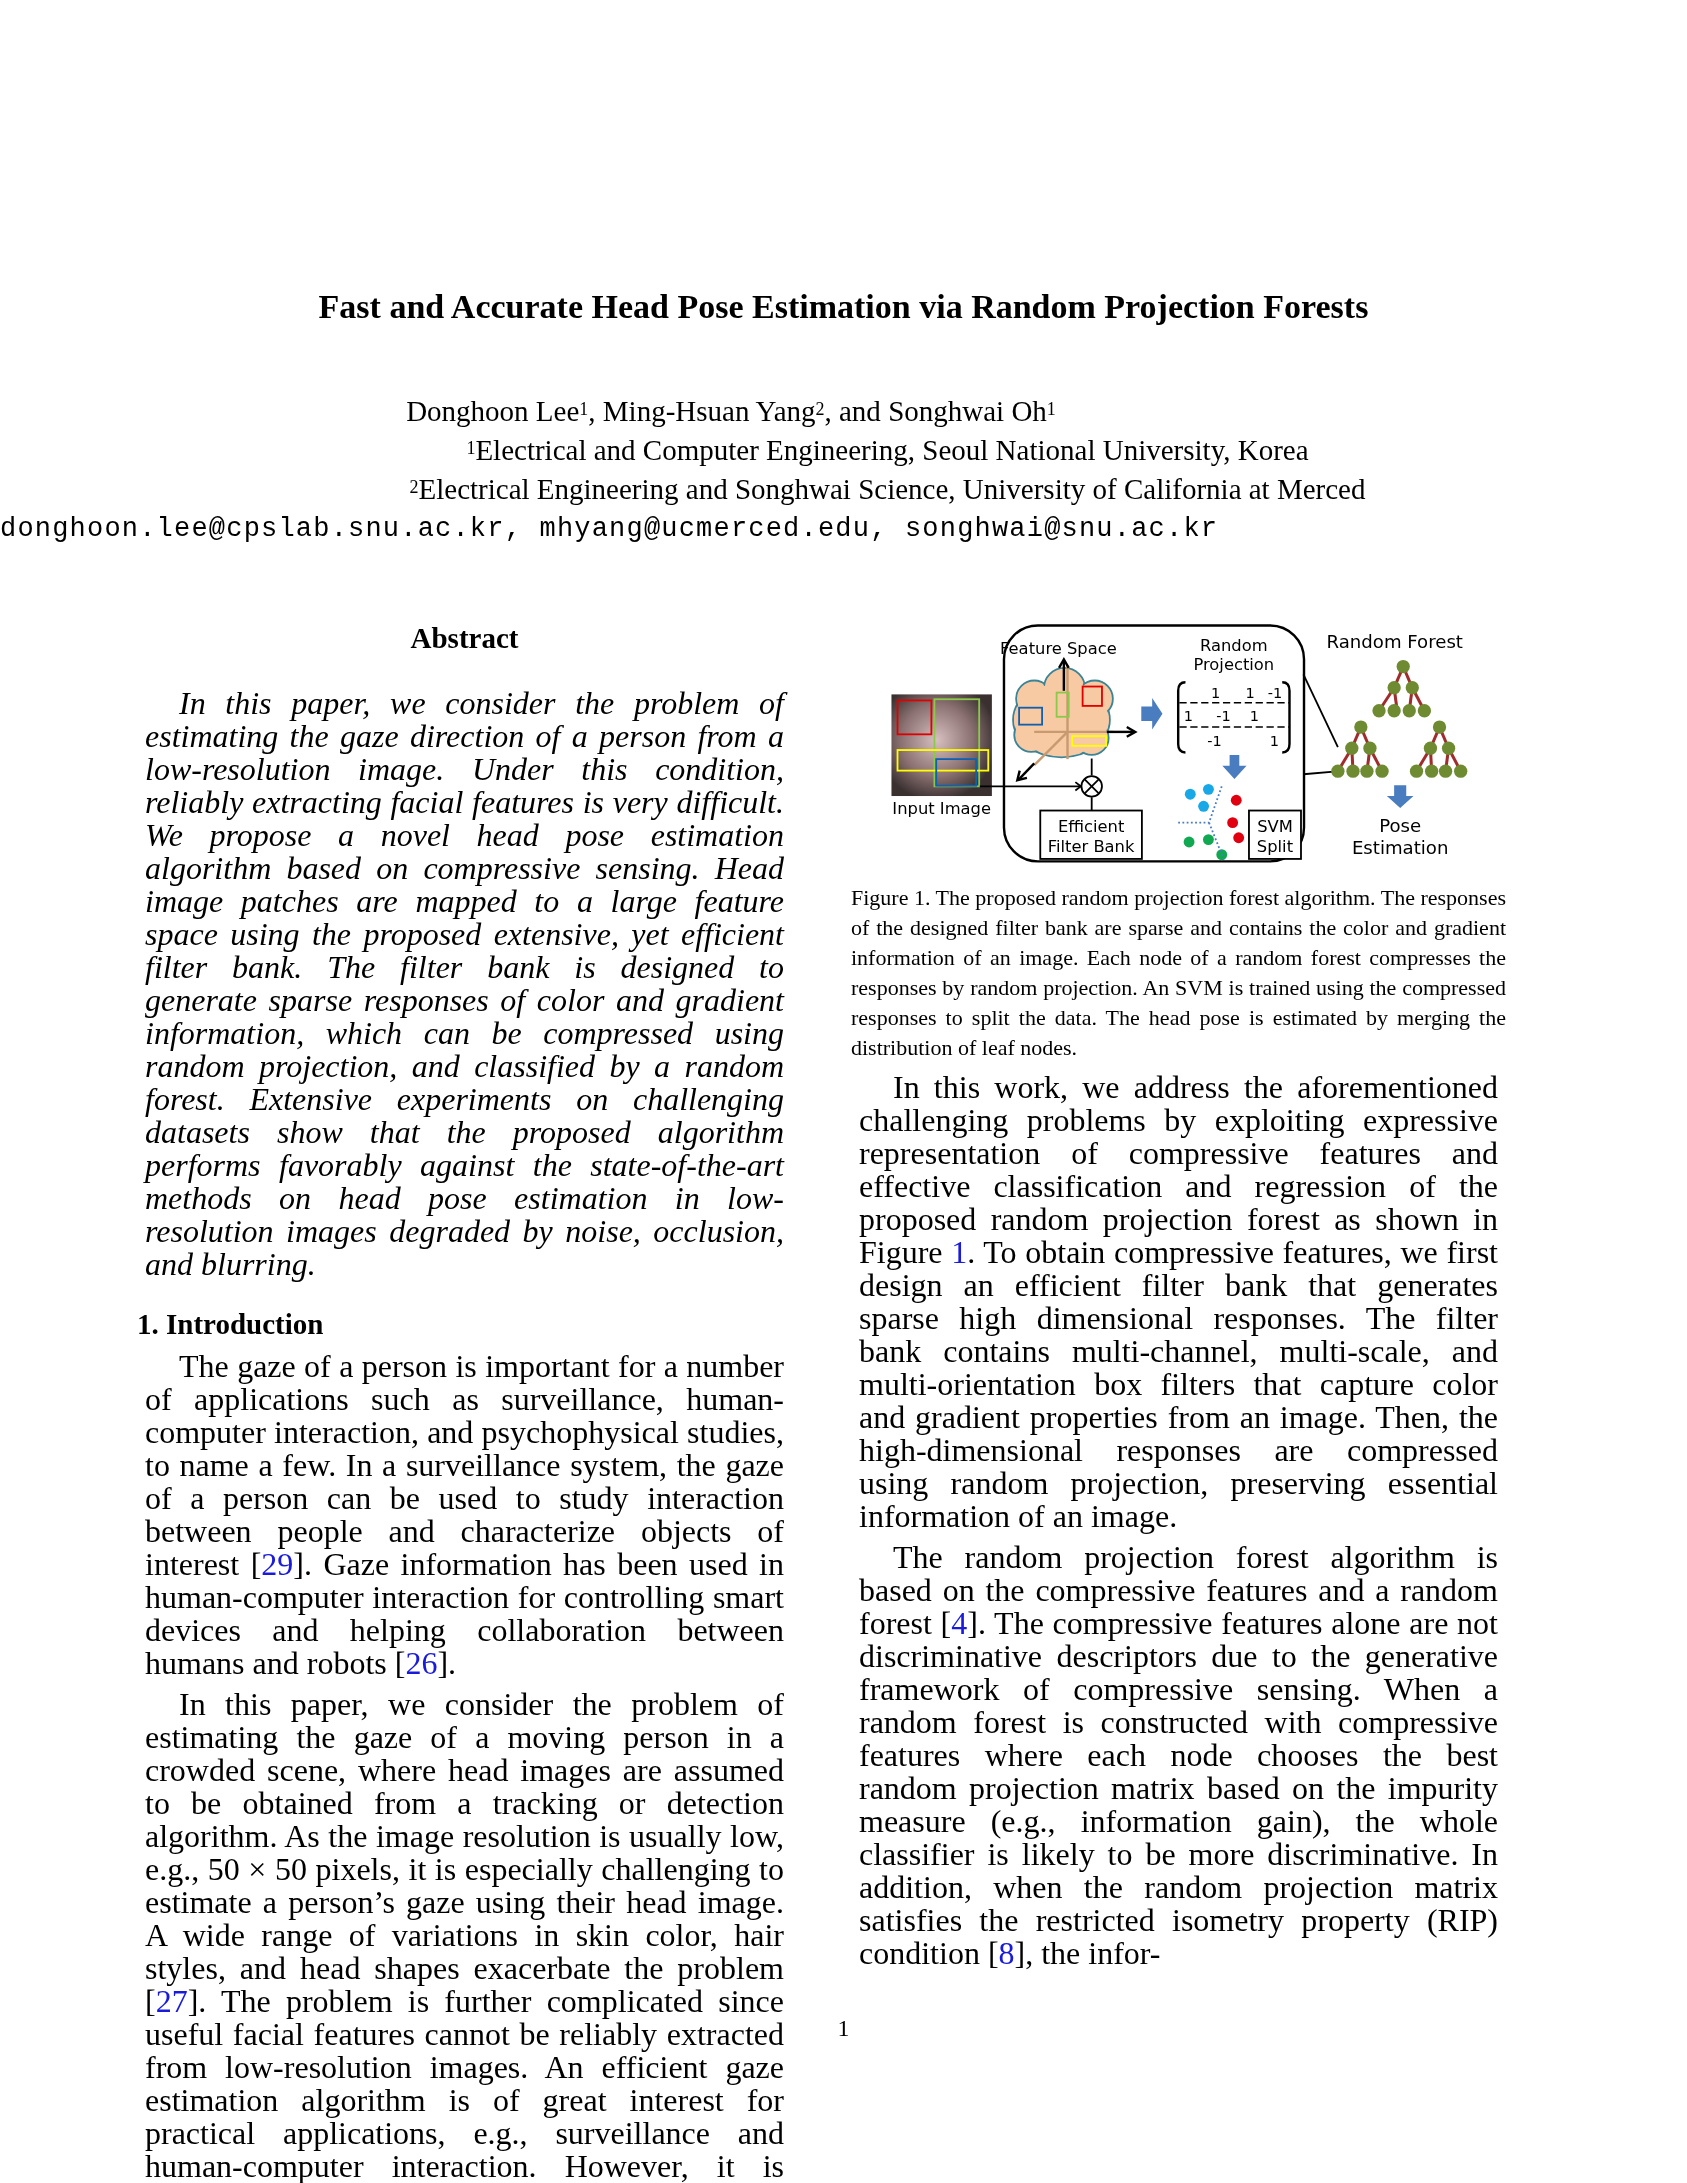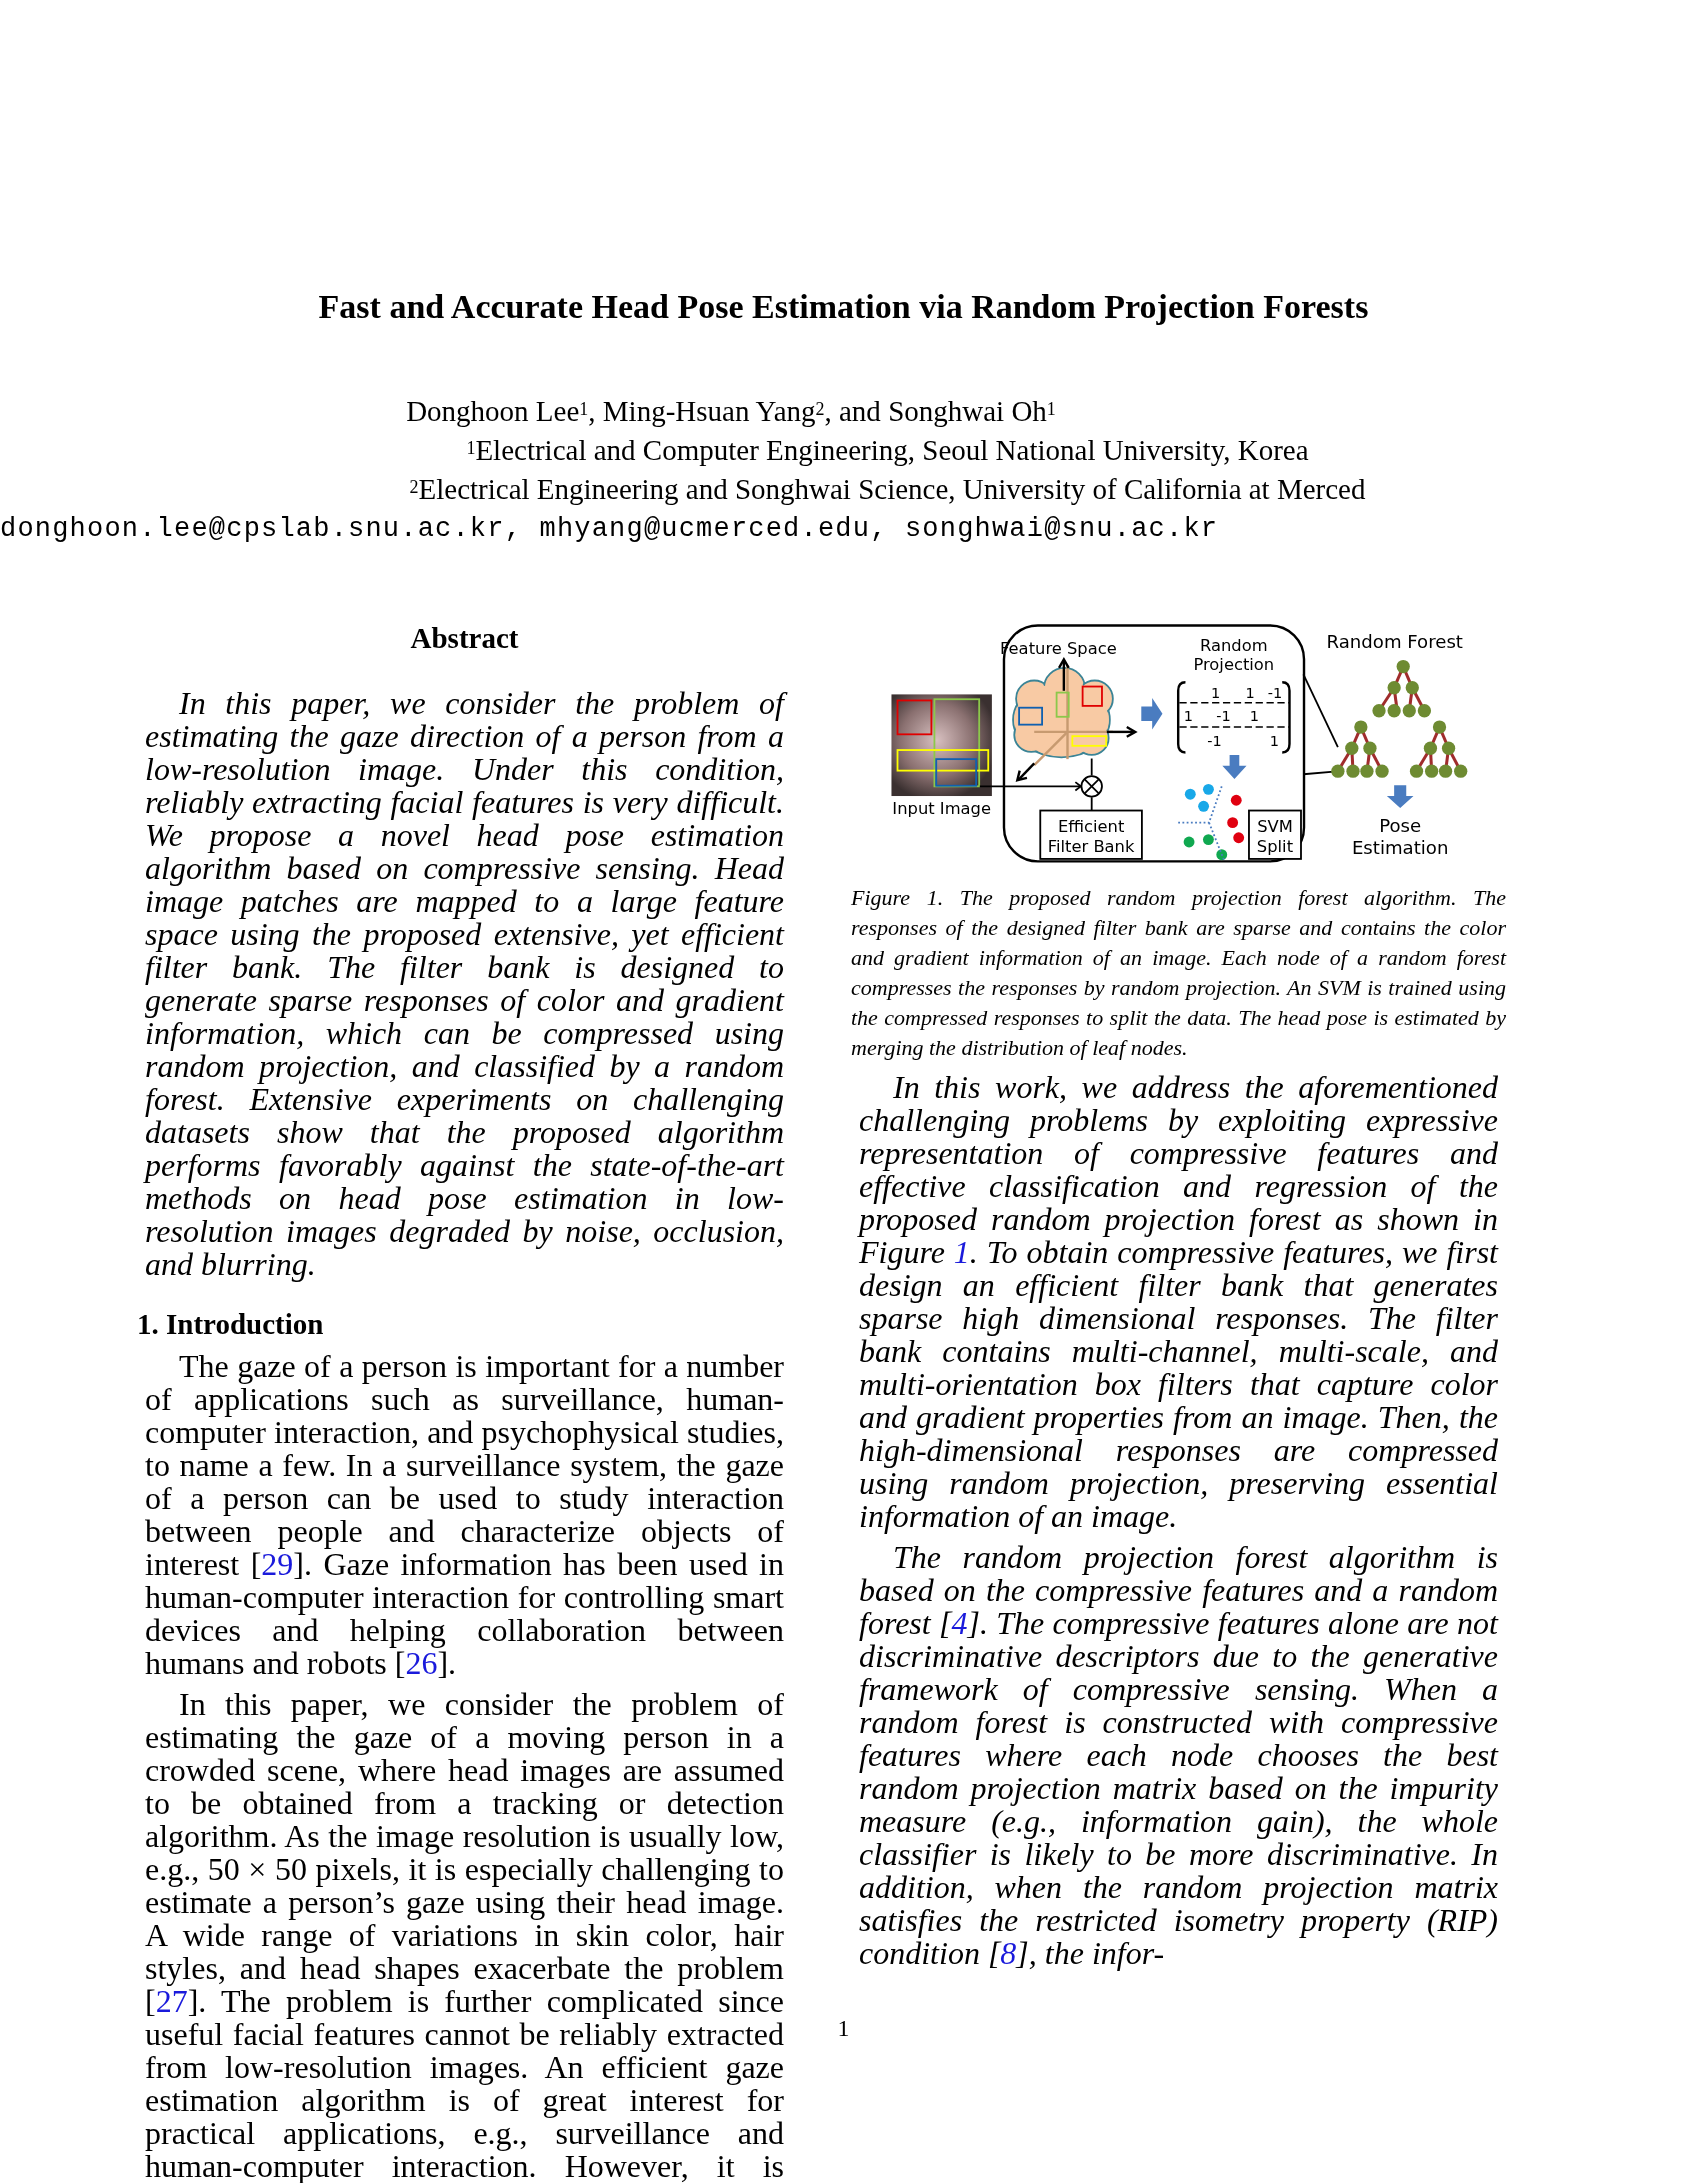--- a/index.html
+++ b/index.html
@@ -197,20 +197,20 @@
         <circle cx="907" cy="245" r="11" stroke="none"></circle>
       <circle cx="930" cy="245" r="11" stroke="none"></circle>
         <circle cx="955" cy="245" r="11" stroke="none"></circle>
     </g>
     <polygon points="845,268 865,268 865,286 877,286 855,306 833,286 845,286" fill="#4a7cc0"></polygon>
     <text class="fig-text" x="855" y="346" font-size="30" text-anchor="middle">Pose</text>
     <text class="fig-text" x="855" y="382" font-size="30" text-anchor="middle">Estimation</text>
   </svg>
 </div>
 
-<div class="abs col-right" style="top:883px;font-style:italic;">
+<div class="abs col-right" style="top:883px;">
   <div class="caption">Figure 1.  The proposed random projection forest algorithm. The responses of the designed filter bank are sparse and contains the color and gradient information of an image.  Each node of a random forest compresses the responses by random projection.  An SVM is trained using the compressed responses to split the data. The head pose is estimated by merging the distribution of leaf nodes.</div>
   <p class="para"><span>In this work, we address the aforementioned challenging problems by exploiting expressive representation of compressive features and effective classification and regression of the proposed random projection forest as shown in Figure </span><a class="cite">1</a><span>.  To obtain compressive features, we first design an efficient filter bank that generates sparse high dimensional responses.  The filter bank contains multi-channel, multi-scale, and multi-orientation box filters that capture color and gradient properties from an image.  Then, the high-dimensional responses are compressed using random projection, preserving essential information of an image.</span></p>
   <p class="para"><span>The random projection forest algorithm is based on the compressive features and a random forest [</span><a class="cite">4</a><span>]. The compressive features alone are not discriminative descriptors due to the generative framework of compressive sensing.  When a random forest is constructed with compressive features where each node chooses the best random projection matrix based on the impurity measure (e.g., information gain), the whole classifier is likely to be more discriminative.  In addition, when the random projection matrix satisfies the restricted isometry property (RIP) condition [</span><a class="cite">8</a><span>], the infor-</span></p>
 </div>
 
 <div class="abs pagenum">1</div>
 
 
 </body></html>

